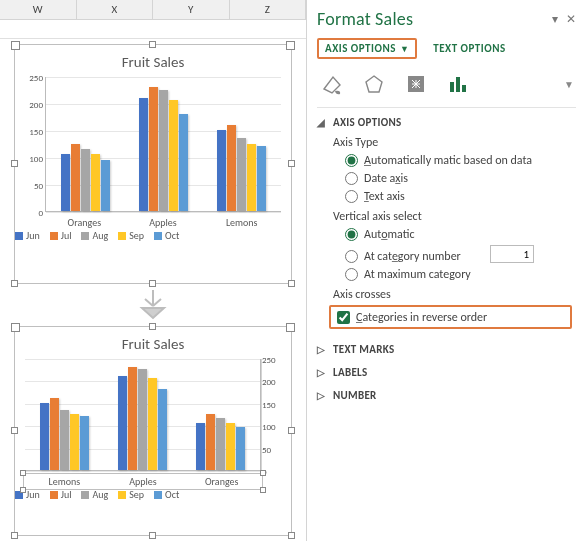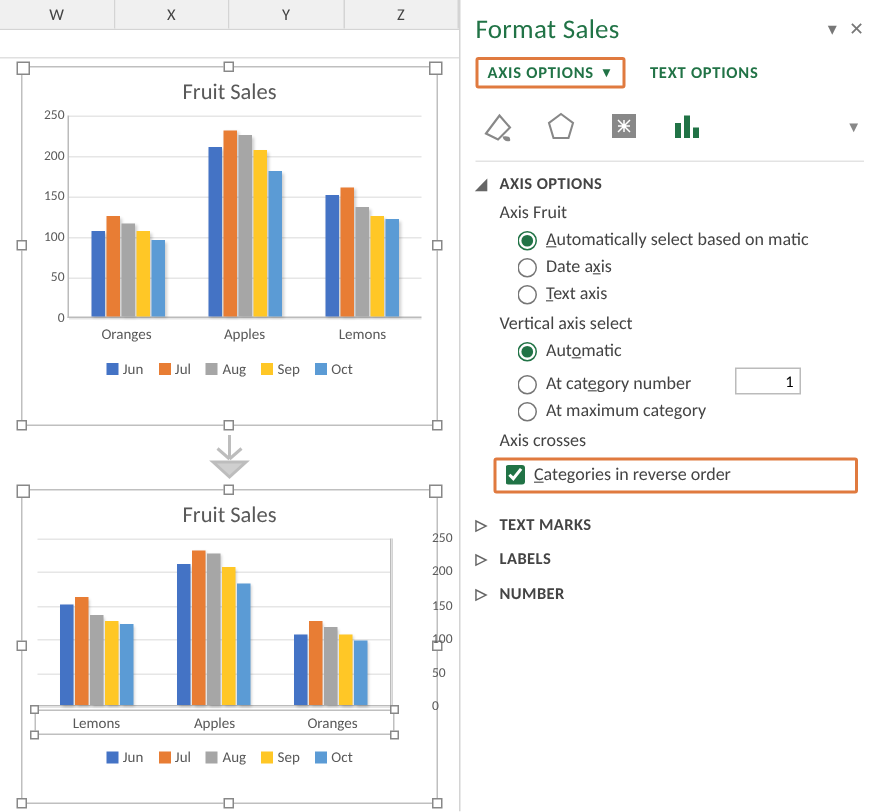--- a/index.html
+++ b/index.html
@@ -20,29 +20,29 @@
   .chart.handles::before { top: -4px; left: -4px; }
   .chart.handles::after  { top: -4px; right: -4px; }
   .handle.bl { bottom:-4px; left:-4px; } .handle.br { bottom:-4px; right:-4px; }
   .handle.tm { top:-4px; left:50%; margin-left:-4px; } .handle.bm { bottom:-4px; left:50%; margin-left:-4px; }
   .handle.ml { top:50%; left:-4px; margin-top:-4px; } .handle.mr { top:50%; right:-4px; margin-top:-4px; }
 
   .chart-title { text-align: center; font-size: 15px; color: #595959; padding: 8px 0 2px; }
   .plot { position: relative; margin: 4px 10px 4px 30px; height: 130px; border-left: 1px solid #bbb; border-bottom: 1px solid #bbb; }
   .plot .gl { position: absolute; left:0; right:0; border-top:1px solid #e6e6e6; }
   .yaxis { position: absolute; left: 4px; top: 0; width: 24px; font-size: 9px; color: #595959; }
-  .yaxis div { position: absolute; right: 0; transform: translateY(-50%); margin-left: 26px; }
+  .yaxis div { position: absolute; right: 0; transform: translateY(-50%); }
   .yaxis.right { left: auto; }
   .yaxis.right div { right: auto; left: 0; }
   .groups { position: absolute; inset: 0; display: flex; }
   .group { flex: 1; display: flex; align-items: flex-end; justify-content: center; gap: 1px; padding: 0 6px; }
   .bar { width: 9px; box-shadow: 1px 1px 2px rgba(0,0,0,.2); }
   .cats { display: flex; margin: 2px 10px 0 30px; }
   .cats div { flex:1; text-align:center; font-size:10px; color:#595959; }
-  .legend { display:flex; justify-content:center; gap:10px; margin:10px 0 8px; }
+  .legend { display:flex; gap:10px; margin:0 0 8px; }
   .legend span { font-size:10px; color:#595959; display:flex; align-items:center; gap:3px; }
   .sw { width:8px; height:8px; display:inline-block; }
 
   .axis-sel { border:1px solid #bfbfbf; position:absolute; }
   .axis-sel .h { position:absolute; width:6px; height:6px; background:#fff; border:1px solid #888; }
 
   
   .arrow { position:absolute; left:50%; transform:translateX(-50%); top:290px; color:#bdbdbd; }
   .arrow svg { display:block; }
 
@@ -65,21 +65,21 @@
 
   .sep { border-top:1px solid #e3e3e3; margin:0 10px; }
 
   .section { padding:8px 10px 2px; }
   .sec-head { display:flex; align-items:center; gap:6px; font-size:11px; font-weight:700; color:#444; letter-spacing:.3px; cursor:pointer; }
   .sec-head .caret { font-size:10px; color:#666; width:10px; }
   .field-lbl { font-size:12px; color:#444; margin:6px 0 4px 16px; }
   .radio-row { display:flex; align-items:center; gap:6px; font-size:12px; color:#444; margin:4px 0 4px 28px; }
   .radio-row input[type=radio] { accent-color:#217346; }
   .num-inp { width:44px; height:18px; border:1px solid #bbb; font-size:11px; text-align:right; padding:0 4px; }
-  .chk-row { display:flex; align-items:flex-start; gap:6px; font-size:12px; color:#444; margin:4px 0 4px 16px; }
+  .chk-row { display:flex; align-items:flex-end; gap:6px; font-size:12px; color:#444; margin:4px 0 4px 16px; }
   .chk-row.hl { border:2px solid #e07a3f; padding:3px 6px; margin-left:12px; margin-right:4px; }
   .chk-row input[type=checkbox] { accent-color:#217346; }
   .und { text-decoration: underline; text-decoration-color:#777; }
 </style>
 </head>
 <body>
 
 <div class="left">
   <div class="colheads">
     <div>W</div>
@@ -266,24 +266,24 @@
       </span>
     <span class="more">▼</span>
   </div>
   <div class="sep"></div>
 
   <div class="section">
     <div class="sec-head">
       <span class="caret">◢</span>
       <span>AXIS OPTIONS</span>
     </div>
-    <div class="field-lbl">Axis Fruit</div>
+    <div class="field-lbl">Axis Type</div>
     <label class="radio-row">
       <input type="radio" name="atype" checked="" style="">
-      <span><span class="und">A</span><span>utomatically select based on matic</span></span>
+      <span><span class="und">A</span><span>utomatically matic based on data</span></span>
     </label>
     <label class="radio-row">
       <input type="radio" name="atype" style="">
       <span>Date a<span class="und">x</span>is</span>
     </label>
     <label class="radio-row">
       <input type="radio" name="atype" style="">
       <span><span class="und">T</span><span>ext axis</span></span>
     </label>
 

